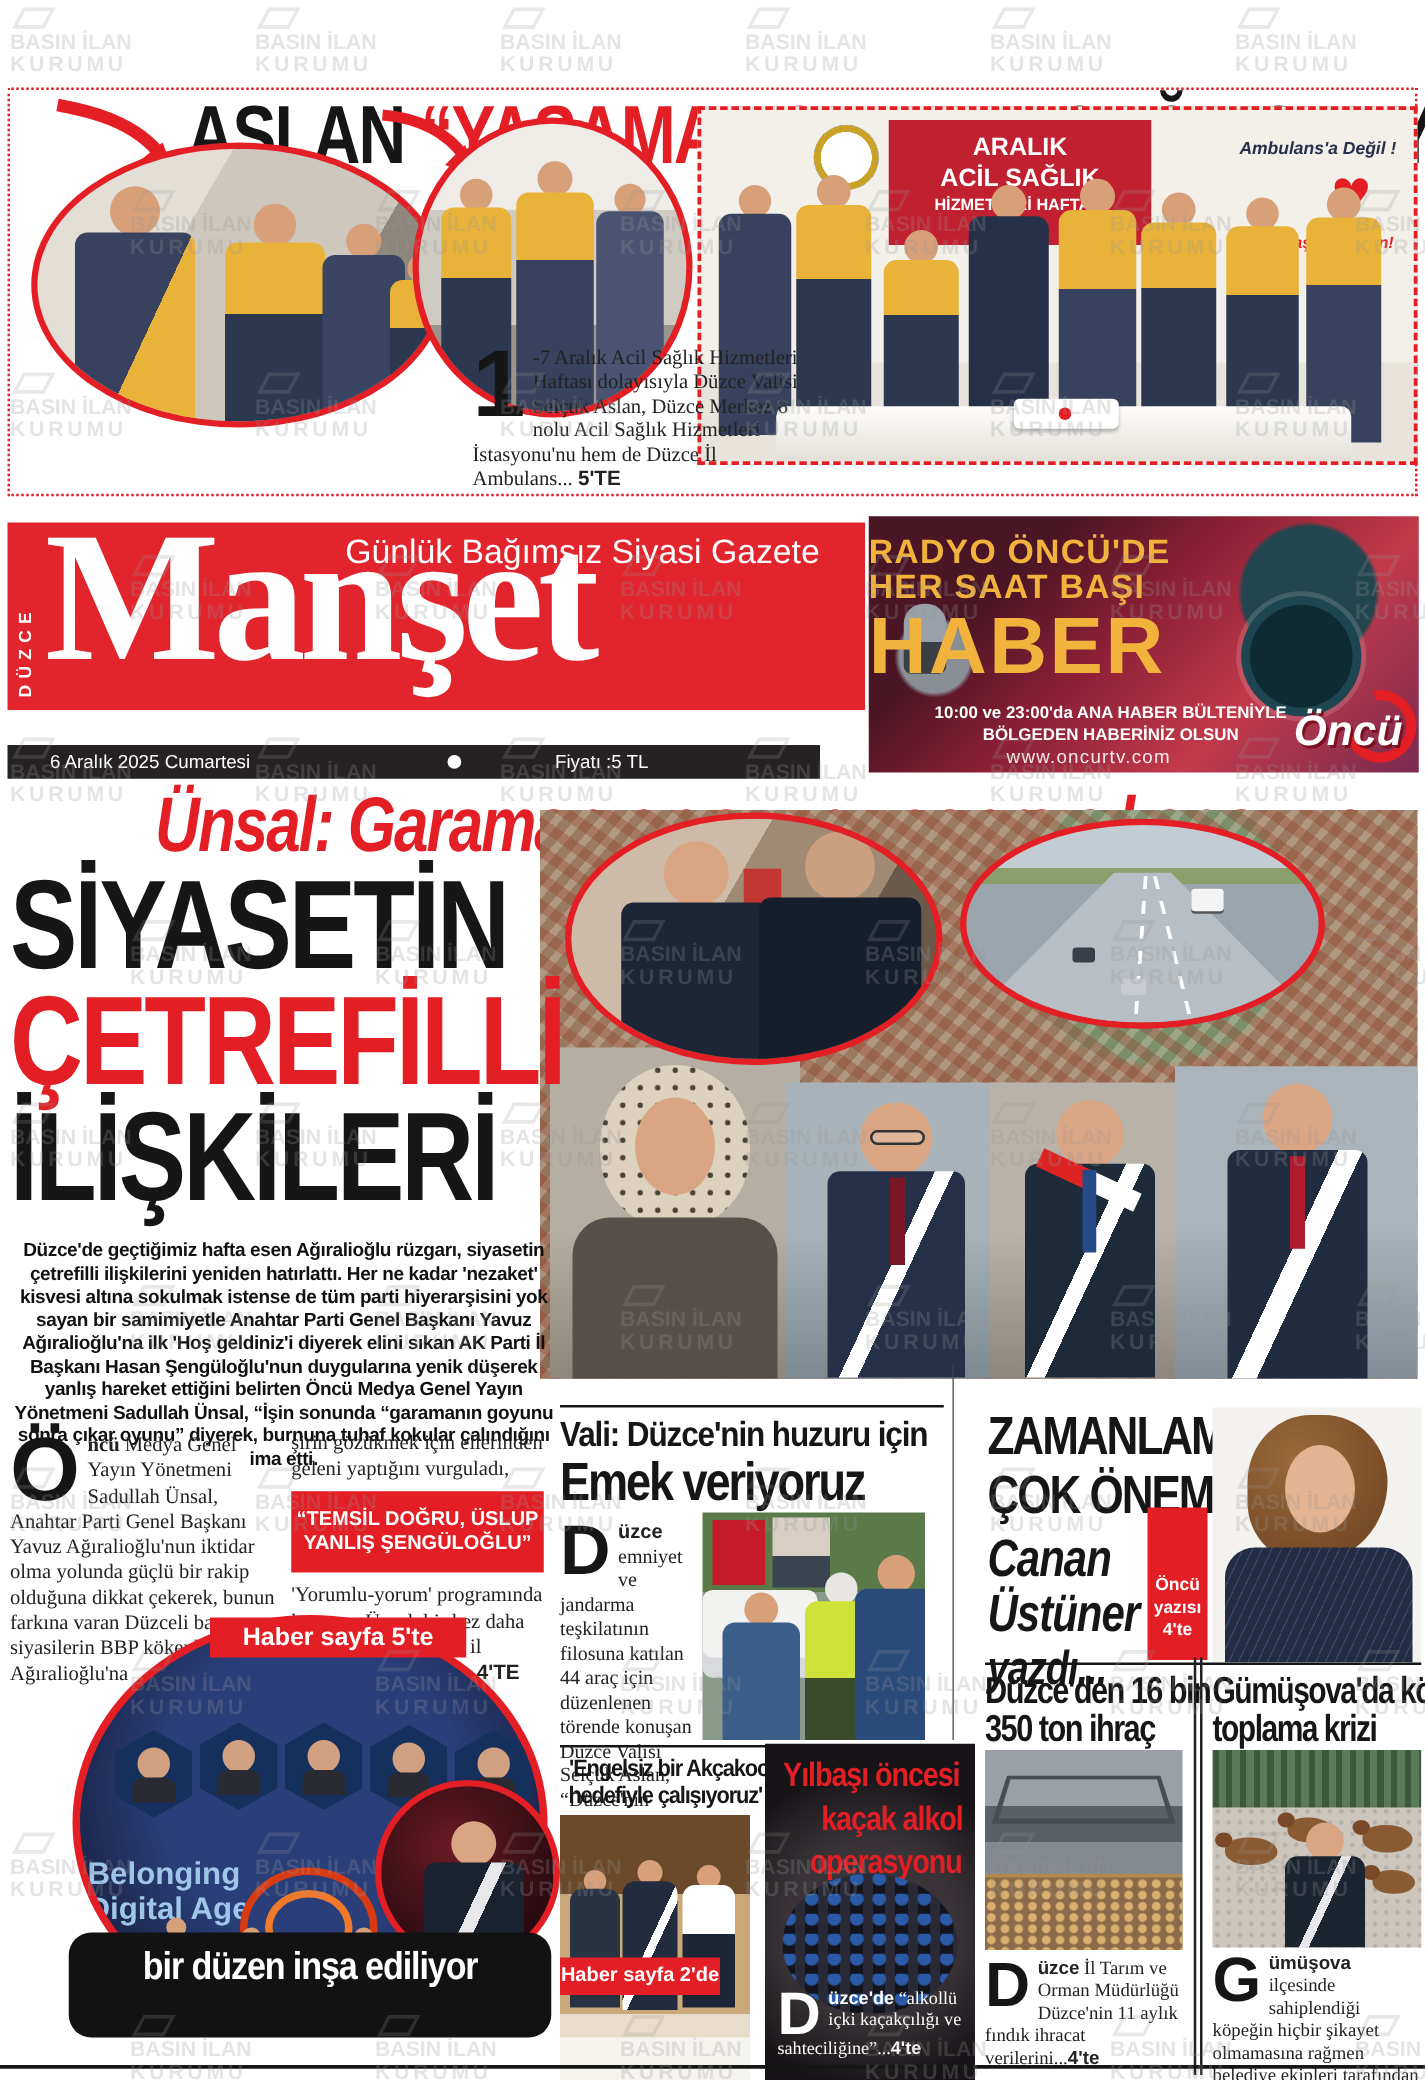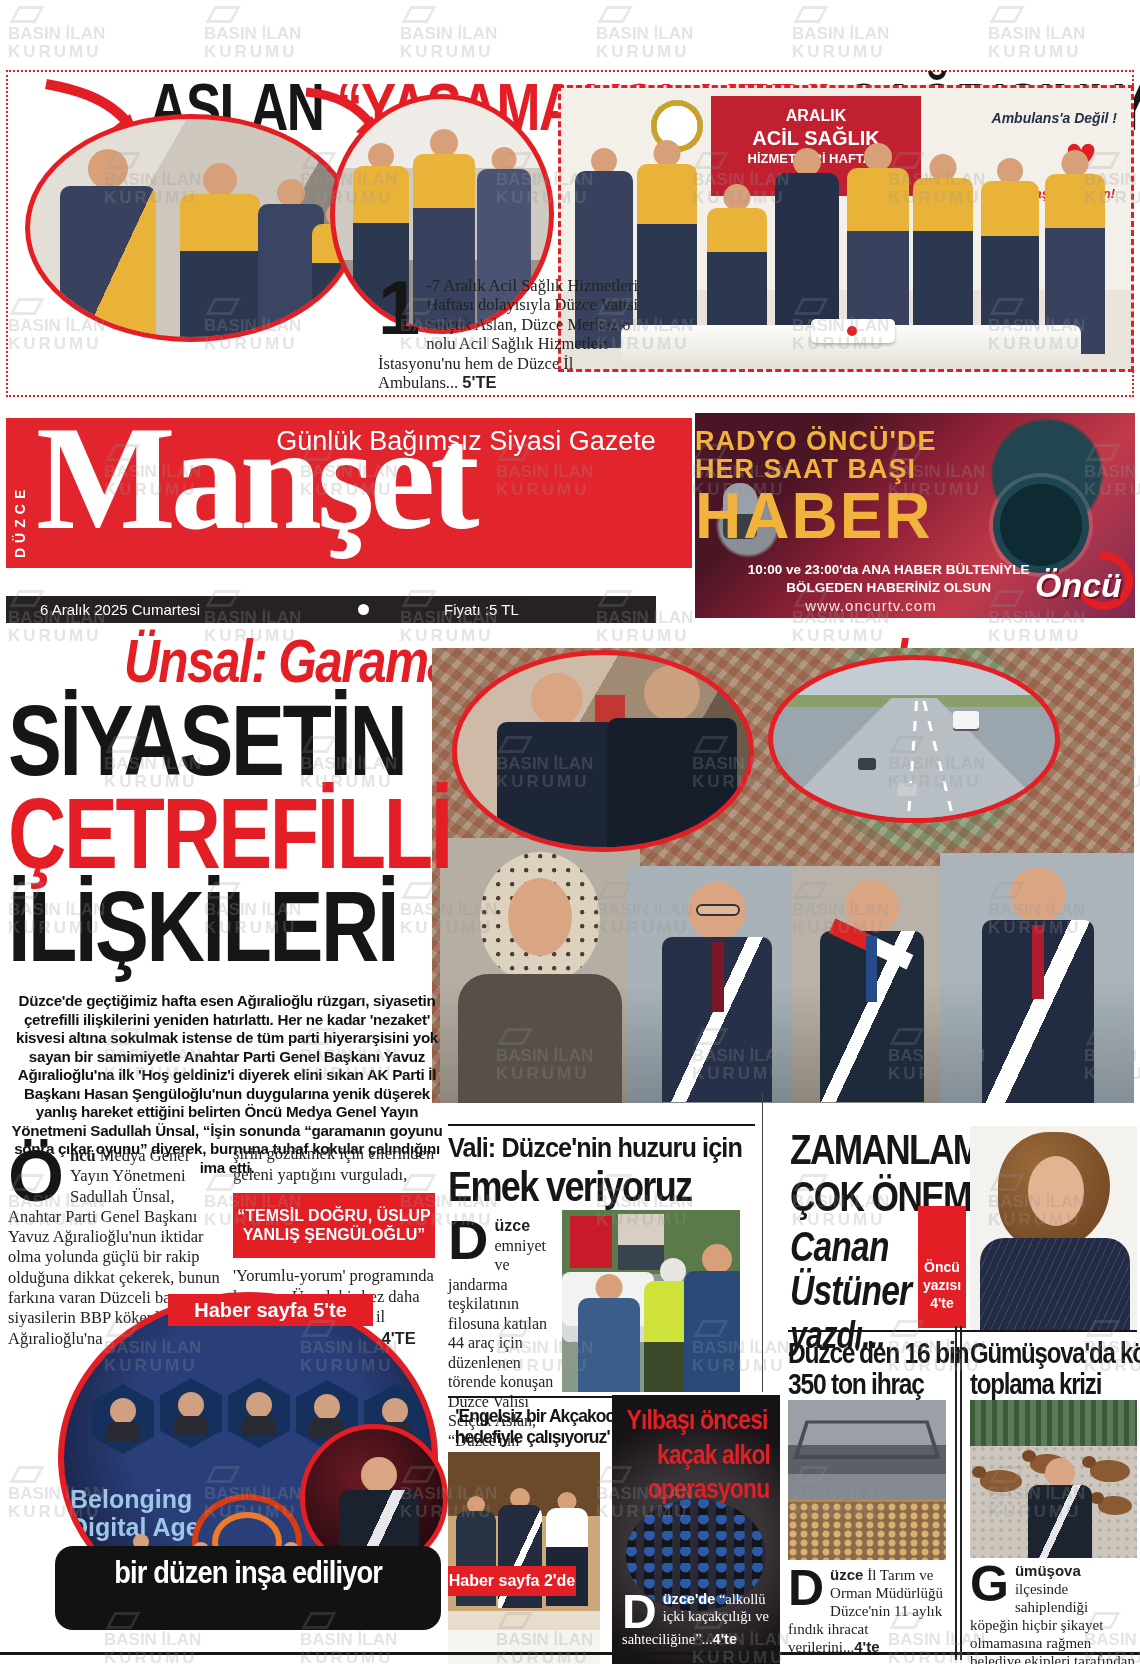--- a/index.html
+++ b/index.html
@@ -64,21 +64,21 @@
 
   <div class="photo oval" style="left:330px;top:94px;width:224px;height:240px;background:linear-gradient(180deg,#efece7 0 30%,#cfcac2 30% 70%,#9a948b 70%)">
     <div class="person" style="left:18px;top:44px;width:56px;height:190px;--hw:26px;--coat:linear-gradient(180deg,#e9b239 0 34%,#2c3850 34%)"></div>
     <div class="person" style="left:78px;top:30px;width:62px;height:205px;--hw:28px;--coat:linear-gradient(180deg,#e9b239 0 30%,#38425e 30%)"></div>
     <div class="person" style="left:142px;top:48px;width:54px;height:186px;--hw:25px;--coat:linear-gradient(180deg,#4a5472 0 100%)"></div>
   </div>
 
   <div class="photo" style="left:558px;top:85px;width:576px;height:287px;border:3px dashed var(--red);background:linear-gradient(180deg,#f3f0ea 0 72%,#e8e4dc 72%)">
     <div class="abs" style="left:90px;top:12px;width:52px;height:52px;border-radius:50%;background:radial-gradient(circle,#fff 0 55%,#c9a227 56% 70%,#1d3b6e 71%)"></div>
     <div class="abs badge-red" style="left:150px;top:8px;width:210px;height:100px;background:#c02030;padding-top:10px;line-height:1.25">
-      <div style="font-size:16px">ARALIK</div>
+      <div style="font-size:20px">ARALIK</div>
       <div style="font-size:20px">ACİL SAĞLIK</div>
       <div style="font-size:13px">HİZMETLERİ HAFTASI</div>
     </div>
     <div class="abs ital" style="right:14px;top:22px;color:#26304a;font-size:14px;font-weight:bold">Ambulans'a Değil !</div>
     <div class="abs" style="right:34px;top:40px;color:var(--red);font-size:54px;line-height:1">♥</div>
     <div class="abs ital red" style="right:16px;top:98px;font-size:13px;font-weight:bold">Yaşama Verin!</div>
     <div class="person" style="left:14px;top:60px;width:58px;height:200px;--hw:26px;--coat:linear-gradient(180deg,#38425e 0 100%)"></div>
     <div class="person" style="left:76px;top:52px;width:60px;height:210px;--hw:27px;--coat:linear-gradient(180deg,#e9b239 0 32%,#2c3850 32%)"></div>
     <div class="person" style="left:146px;top:96px;width:60px;height:170px;--hw:27px;--coat:linear-gradient(180deg,#e9b239 0 30%,#2c3850 30%)"></div>
     <div class="person" style="left:214px;top:60px;width:64px;height:205px;--hw:28px;--coat:linear-gradient(180deg,#263048 0 100%)"></div>

